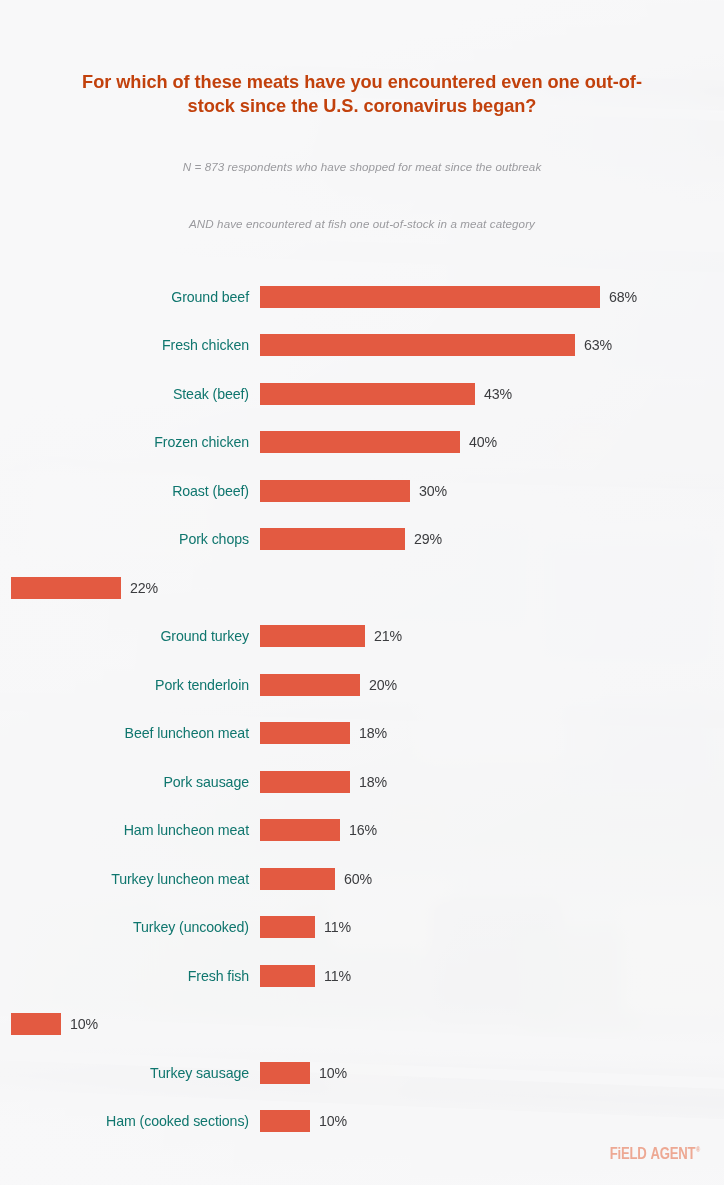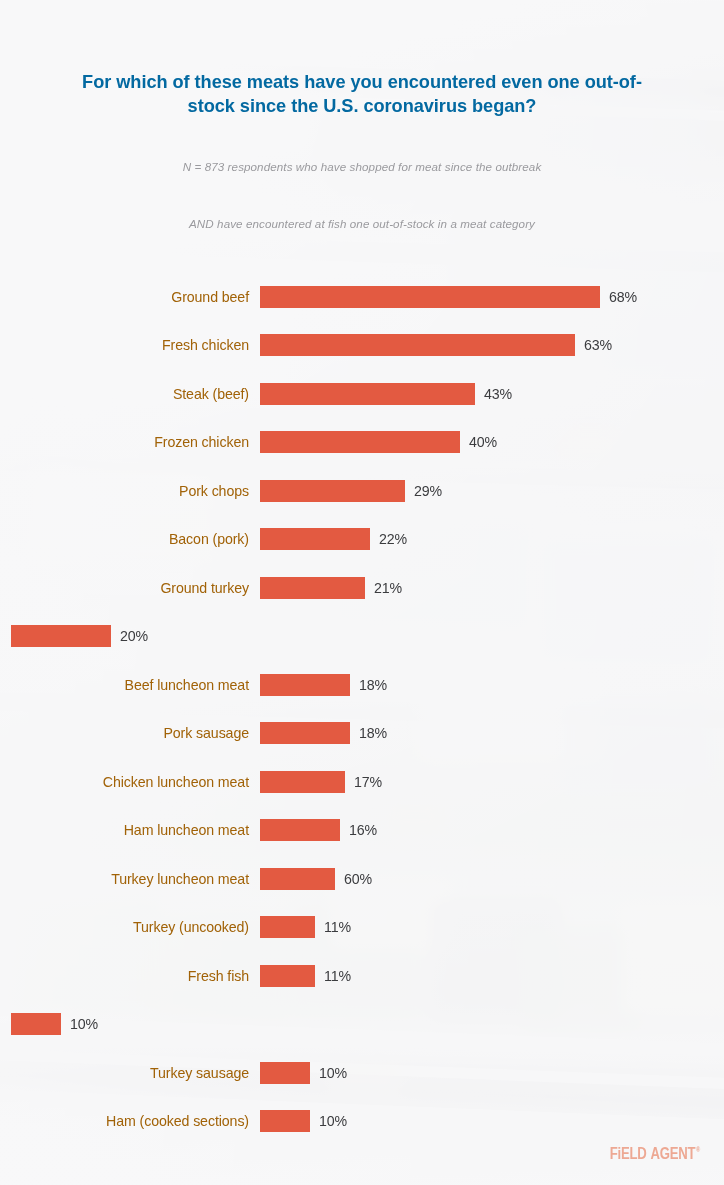--- a/index.html
+++ b/index.html
@@ -102,21 +102,21 @@
     width: 724px;
     height: 1185px;
   }
 
   
   .header { padding-top: 70px; text-align: center; }
 
   .chart-title {
     font-size: 18.2px;
     font-weight: bold;
-    color: #0369a1;
+    color: #c2410c;
     line-height: 1.34;
     letter-spacing: -0.05px;
     padding: 0 82px;
     text-align: center;
   }
 
   .chart-subtitle {
     margin-top: 12px;
     font-size: 11.6px;
     font-style: italic;
@@ -138,21 +138,21 @@
     position: relative;
     height: 48.5px;
     display: flex;
     align-items: center;
   }
 
   .cat-label {
     width: 249px;
     text-align: right;
     font-size: 14.2px;
-    color: #a16207;
+    color: #0f766e;
     letter-spacing: -0.1px;
     white-space: nowrap;
     line-height: 1;
   }
 
   .bar-track {
     margin-left: 11px;
     height: 22px;
     display: flex;
     align-items: center;
@@ -277,66 +277,66 @@
         <div class="val-label">43%</div>
       </div>
       <div class="bar-row">
         <div class="cat-label">Frozen chicken</div>
         <div class="bar-track">
           <div class="bar" style="width: 200px; background: rgb(227, 90, 65);"></div>
         </div>
         <div class="val-label">40%</div>
       </div>
       <div class="bar-row">
+        <div class="cat-label">Roast (beef)</div>
+        <div class="bar-track">
+          <div class="bar" style="width: 150px; background: rgb(227, 90, 65);"></div>
+        </div>
+        <div class="val-label">30%</div>
+      </div>
+      <div class="bar-row">
         <div class="cat-label">Pork chops</div>
         <div class="bar-track">
           <div class="bar" style="width: 145px; background: rgb(227, 90, 65);"></div>
         </div>
         <div class="val-label">29%</div>
       </div>
       <div class="bar-row">
-        <div class="cat-label">Bacon (pork)</div>
         <div class="bar-track">
           <div class="bar" style="width: 110px; background: rgb(227, 90, 65);"></div>
         </div>
         <div class="val-label">22%</div>
       </div>
       <div class="bar-row">
         <div class="cat-label">Ground turkey</div>
         <div class="bar-track">
           <div class="bar" style="width: 105px; background: rgb(227, 90, 65);"></div>
         </div>
         <div class="val-label">21%</div>
       </div>
       <div class="bar-row">
+        <div class="cat-label">Pork tenderloin</div>
         <div class="bar-track">
           <div class="bar" style="width: 100px; background: rgb(227, 90, 65);"></div>
         </div>
         <div class="val-label">20%</div>
       </div>
       <div class="bar-row">
         <div class="cat-label">Beef luncheon meat</div>
         <div class="bar-track">
           <div class="bar" style="width: 90px; background: rgb(227, 90, 65);"></div>
         </div>
         <div class="val-label">18%</div>
       </div>
       <div class="bar-row">
         <div class="cat-label">Pork sausage</div>
         <div class="bar-track">
           <div class="bar" style="width: 90px; background: rgb(227, 90, 65);"></div>
         </div>
         <div class="val-label">18%</div>
-      </div>
-      <div class="bar-row">
-        <div class="cat-label">Chicken luncheon meat</div>
-        <div class="bar-track">
-          <div class="bar" style="width: 85px; background: rgb(227, 90, 65);"></div>
-        </div>
-        <div class="val-label">17%</div>
       </div>
       <div class="bar-row">
         <div class="cat-label">Ham luncheon meat</div>
         <div class="bar-track">
           <div class="bar" style="width: 80px; background: rgb(227, 90, 65);"></div>
         </div>
         <div class="val-label">16%</div>
       </div>
       <div class="bar-row">
         <div class="cat-label">Turkey luncheon meat</div>

